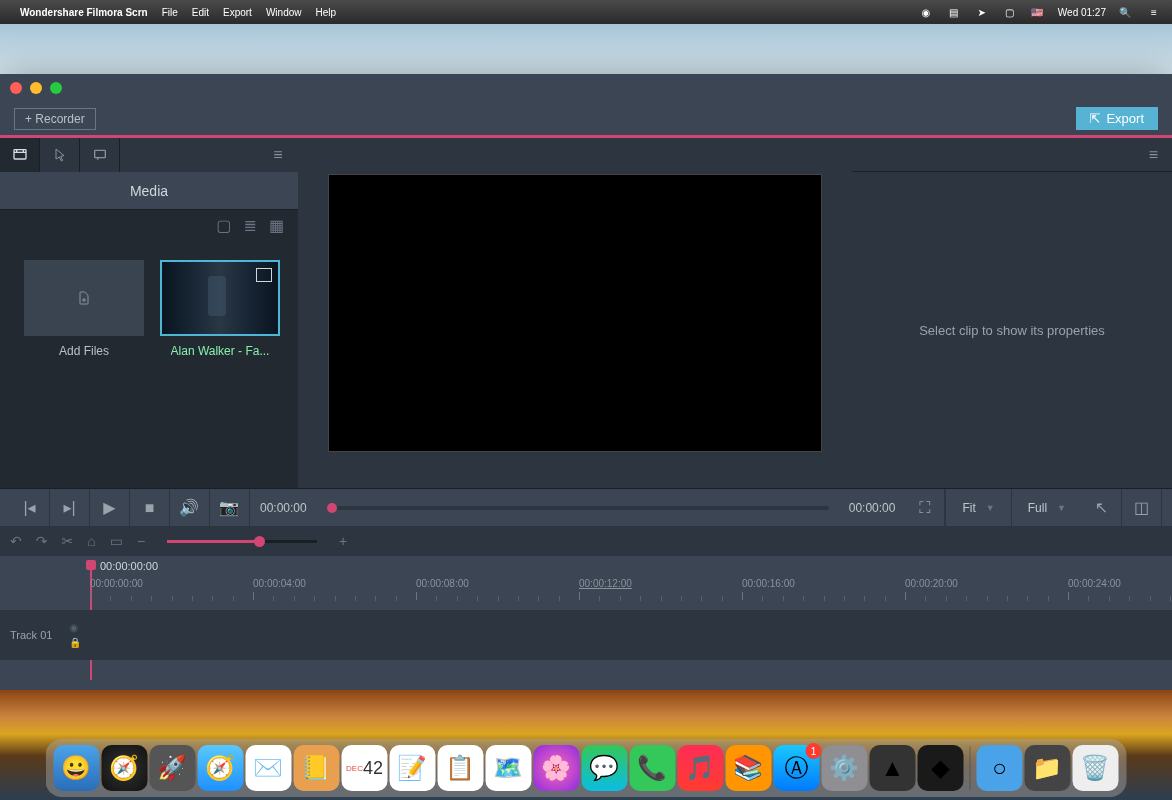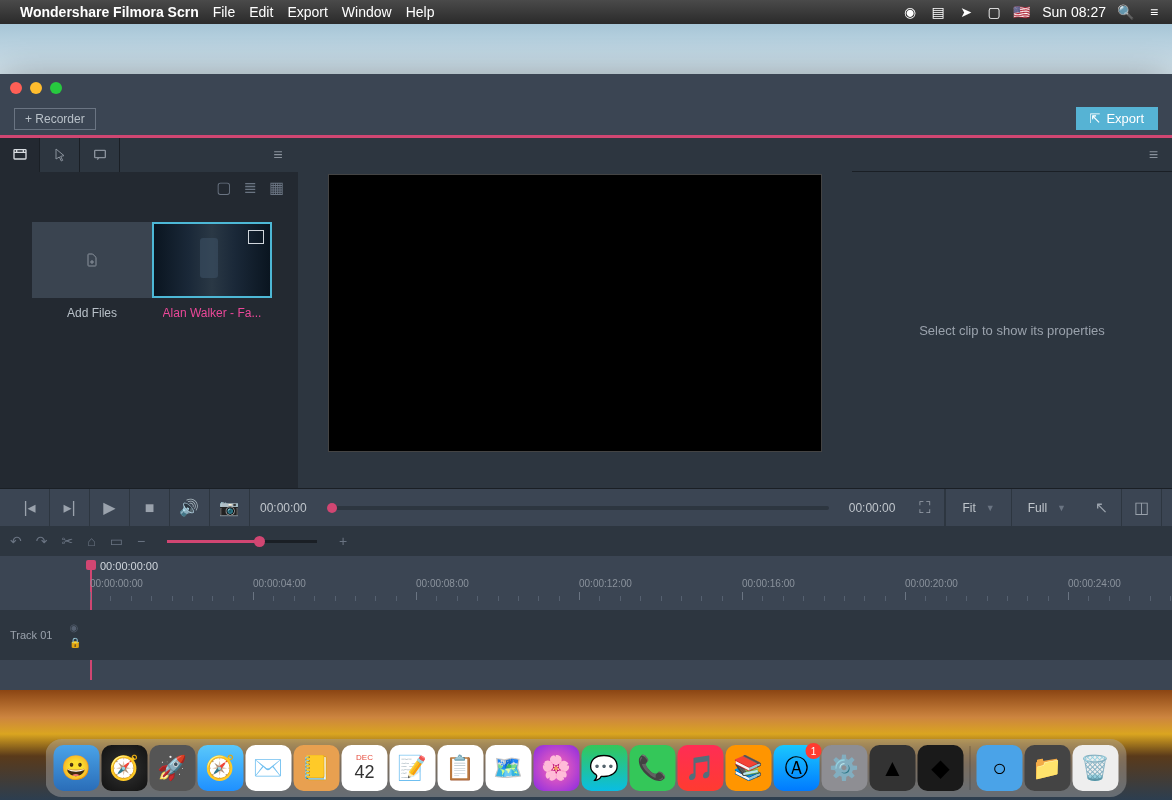--- a/index.html
+++ b/index.html
@@ -1,17 +1,17 @@
 <!DOCTYPE html>
 <html><head>
 <meta charset="utf-8">
 <style>
 *{margin:0;padding:0;box-sizing:border-box;font-family:-apple-system,BlinkMacSystemFont,"Segoe UI",sans-serif;-webkit-user-select:none;user-select:none}
 body{width:1172px;height:800px;overflow:hidden;background:linear-gradient(180deg,#a8c7d8 0%,#d4e4ed 8%,#3b4553 8%,#3b4553 86%,#8b4513 86%,#cd853f 93%,#2c3e50 100%);position:relative}
-.menubar{height:24px;background:linear-gradient(#4a4a4a,#2a2a2a);display:flex;align-items:center;padding:0 10px;color:#fff;font-size:14px;position:relative}
+.menubar{height:24px;background:linear-gradient(#4a4a4a,#2a2a2a);display:flex;align-items:center;padding:0 10px;color:#fff;font-size:10px;position:relative}
 .menubar .apple{margin-right:10px}
 .menubar .appname{font-weight:600;margin-right:14px}
 .menubar .menu-item{margin-right:14px;cursor:pointer}
 .menubar .right{margin-left:auto;display:flex;align-items:center;gap:12px}
 .menubar .icon{width:16px;height:16px;display:inline-flex;align-items:center;justify-content:center}
 .wallpaper-top{height:50px;background:linear-gradient(#a8c7d8,#d4e4ed)}
 .window{position:absolute;left:0;top:74px;width:1172px;height:616px;background:#2d3640;box-shadow:0 10px 40px rgba(0,0,0,.5)}
 .titlebar{height:28px;background:#3b4553;display:flex;align-items:center;padding:0 10px;position:relative}
 .traffic{display:flex;gap:8px}
 .traffic span{width:12px;height:12px;border-radius:50%;display:block}
@@ -21,30 +21,30 @@
 .recorder-btn{border:1px solid #6a7482;background:transparent;color:#b8c0c8;padding:3px 10px;font-size:12px;cursor:pointer}
 .export-btn{margin-left:auto;background:#56b3d4;color:#fff;padding:4px 14px;font-size:13px;border:none;display:flex;align-items:center;gap:6px;cursor:pointer}
 .workarea{display:flex;height:350px}
 .left-panel{width:298px;background:#232931;display:flex;flex-direction:column}
 .lp-tabs{height:34px;display:flex;background:#2d3640}
 .lp-tab{width:40px;display:flex;align-items:center;justify-content:center;color:#8a929c;border-right:1px solid #1a1f25}
 .lp-tab.active{background:#232931;color:#d8dce0}
 .lp-hamburger{margin-left:auto;width:40px;display:flex;align-items:center;justify-content:center;color:#8a929c}
 .lp-media-tab{height:38px;background:#3b4553;display:flex;align-items:center;justify-content:center;color:#d0d6dc;font-size:14px;border-bottom:1px solid #1a1f25}
 .lp-view-row{height:30px;display:flex;align-items:center;justify-content:flex-end;padding:0 14px;gap:12px;color:#6a7482}
-.lp-grid{padding:20px 32px;display:flex;}
+.lp-grid{padding:20px 24px;display:flex;gap:16px}
 .lp-item{width:120px;display:flex;flex-direction:column;align-items:center;gap:8px}
 .lp-thumb{width:120px;height:76px;background:#3a4450;display:flex;align-items:center;justify-content:center;position:relative}
 .lp-thumb.addfiles{background:#3a4450}
 .lp-thumb.clip{background:#1a1f25;border:2px solid #4db8d6}
 .lp-thumb.clip::after{content:"";position:absolute;top:6px;right:6px;width:14px;height:12px;border:1px solid #d0d6dc}
 .clip-img{width:100%;height:100%;background:linear-gradient(90deg,#0a1520 0%,#1a2838 30%,#2a3845 50%,#1a2838 70%,#0a1520 100%);position:relative}
 .clip-img::after{content:"";position:absolute;left:40%;top:20%;width:18px;height:40px;background:rgba(60,80,100,.6);border-radius:3px}
 .lp-label{color:#b8c0c8;font-size:12px;white-space:nowrap;overflow:hidden;text-overflow:ellipsis;max-width:120px}
-.lp-label.sel{color:#ec4899}
+.lp-label.sel{color:#86efac}
 .preview-panel{flex:1;background:#2d3640;display:flex;align-items:center;justify-content:center;padding:20px}
 .preview-canvas{width:494px;height:278px;background:#000;border:1px solid #444}
 .right-panel{width:320px;background:#2d3640;display:flex;flex-direction:column}
 .rp-header{height:34px;display:flex;align-items:center;justify-content:flex-end;padding:0 14px;color:#8a929c;border-bottom:1px solid #1a1f25}
 .rp-body{flex:1;display:flex;align-items:center;justify-content:center;color:#9aa2ac;font-size:13px}
 .playbar{height:38px;background:#3b4553;border-top:1px solid #1a1f25;display:flex;align-items:center;padding:0 10px;gap:0}
 .pb-btn{width:40px;height:38px;display:flex;align-items:center;justify-content:center;color:#9aa2ac;border-right:1px solid #2d3640;cursor:pointer}
 .pb-time{color:#c0c6cc;font-size:12px;padding:0 10px}
 .pb-scrub{flex:1;height:4px;background:#2d3640;margin:0 10px;position:relative;border-radius:2px}
 .pb-scrub::before{content:"";position:absolute;left:0;top:-3px;width:10px;height:10px;border-radius:50%;background:#d14672}
@@ -83,21 +83,21 @@
   <span class="menu-item">Edit</span>
   <span class="menu-item">Export</span>
   <span class="menu-item">Window</span>
   <span class="menu-item">Help</span>
   <div class="right">
     <span class="icon">◉</span>
     <span class="icon">▤</span>
     <span class="icon">➤</span>
     <span class="icon">▢</span>
     <span class="icon">🇺🇸</span>
-    <span>Sun 08:27</span>
+    <span>Wed 01:27</span>
     <span class="icon">🔍</span>
     <span class="icon">≡</span>
   </div>
 </div>
 
 <div class="wallpaper-top"></div>
 
 <div class="window">
   <div class="titlebar">
     <div class="traffic">
@@ -131,20 +131,21 @@
             </svg>
           </div>
         <div class="lp-tab">
             <svg viewBox="0 0 24 24" fill="none" stroke="currentColor" stroke-width="2">
               <rect x="4" y="5" width="16" height="11" rx="1"></rect>
               <path d="M10 16l-2 3"></path>
             </svg>
           </div>
         <div class="lp-hamburger">≡</div>
       </div>
+      <div class="lp-media-tab">Media</div>
       <div class="lp-view-row">
         <span>▢</span>
         <span>≣</span>
         <span>▦</span>
       </div>
       <div class="lp-grid">
         <div class="lp-item">
           <div class="lp-thumb addfiles">
             <svg viewBox="0 0 24 24" width="28" height="28" fill="none" stroke="#8a929c" stroke-width="1.5">
                 <path d="M13 3H7a1 1 0 00-1 1v16a1 1 0 001 1h10a1 1 0 001-1V8l-5-5z"></path>
@@ -227,21 +228,21 @@
         <div class="tl-minor" style="left: 285.25px;"></div>
         <div class="tl-minor" style="left: 305.625px;"></div>
         <div class="tl-tick" style="left: 326px;">00:00:08:00</div>
         <div class="tl-minor" style="left: 346.375px;"></div>
         <div class="tl-minor" style="left: 366.75px;"></div>
         <div class="tl-minor" style="left: 387.125px;"></div>
         <div class="tl-minor" style="left: 407.5px;"></div>
         <div class="tl-minor" style="left: 427.875px;"></div>
         <div class="tl-minor" style="left: 448.25px;"></div>
         <div class="tl-minor" style="left: 468.625px;"></div>
-        <div class="tl-tick" style="left: 489px;">00:00:12:00</div>
+        <div class="tl-tick" style="left: 489px; text-decoration: underline;">00:00:12:00</div>
         <div class="tl-minor" style="left: 509.375px;"></div>
         <div class="tl-minor" style="left: 529.75px;"></div>
         <div class="tl-minor" style="left: 550.125px;"></div>
         <div class="tl-minor" style="left: 570.5px;"></div>
         <div class="tl-minor" style="left: 590.875px;"></div>
         <div class="tl-minor" style="left: 611.25px;"></div>
         <div class="tl-minor" style="left: 631.625px;"></div>
         <div class="tl-tick" style="left: 652px; text-align: center;">00:00:16:00</div>
         <div class="tl-minor" style="left: 672.375px;"></div>
         <div class="tl-minor" style="left: 692.75px;"></div>
@@ -279,21 +280,21 @@
 
 <div class="wallpaper-bottom"></div>
 
 <div class="dock">
   <div class="dock-item" style="background:linear-gradient(#4aa3e8,#2a6db8)">😀</div>
   <div class="dock-item" style="background:radial-gradient(#333,#111)">🧭</div>
   <div class="dock-item" style="background:#555">🚀</div>
   <div class="dock-item" style="background:linear-gradient(#5ac8fa,#1e90ff)">🧭</div>
   <div class="dock-item" style="background:#fff">✉️</div>
   <div class="dock-item" style="background:#e8a050">📒</div>
-  <div class="dock-item" style="background:#fff;flex-direction:column;font-size:9px;color:#e74c3c">
+  <div class="dock-item" style="background:#fff;flex-direction:row;font-size:9px;color:#e74c3c">
       <div style="font-size:8px">DEC</div>
       <div style="font-size:18px;color:#333">42</div>
     </div>
   <div class="dock-item" style="background:#fff">📝</div>
   <div class="dock-item" style="background:#fff">📋</div>
   <div class="dock-item" style="background:#fff">🗺️</div>
   <div class="dock-item" style="background:radial-gradient(#ff69b4,#8a2be2)">🌸</div>
   <div class="dock-item" style="background:linear-gradient(#34c759,#0abde3)">💬</div>
   <div class="dock-item" style="background:#34c759">📞</div>
   <div class="dock-item" style="background:linear-gradient(#ff2d55,#ff3b30)">🎵</div>

